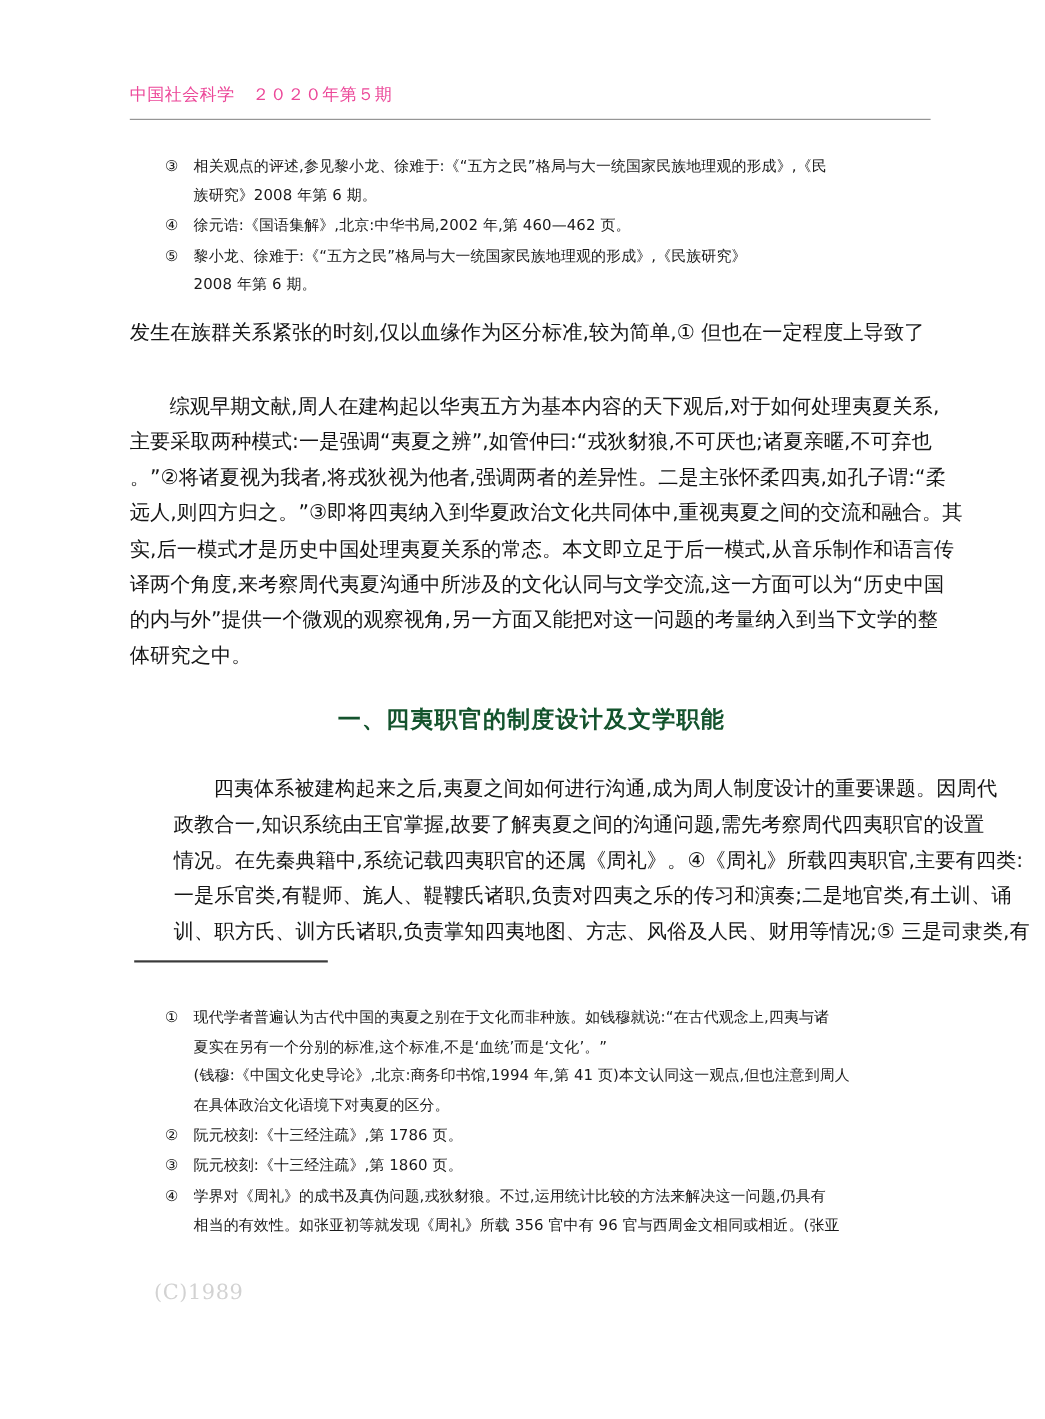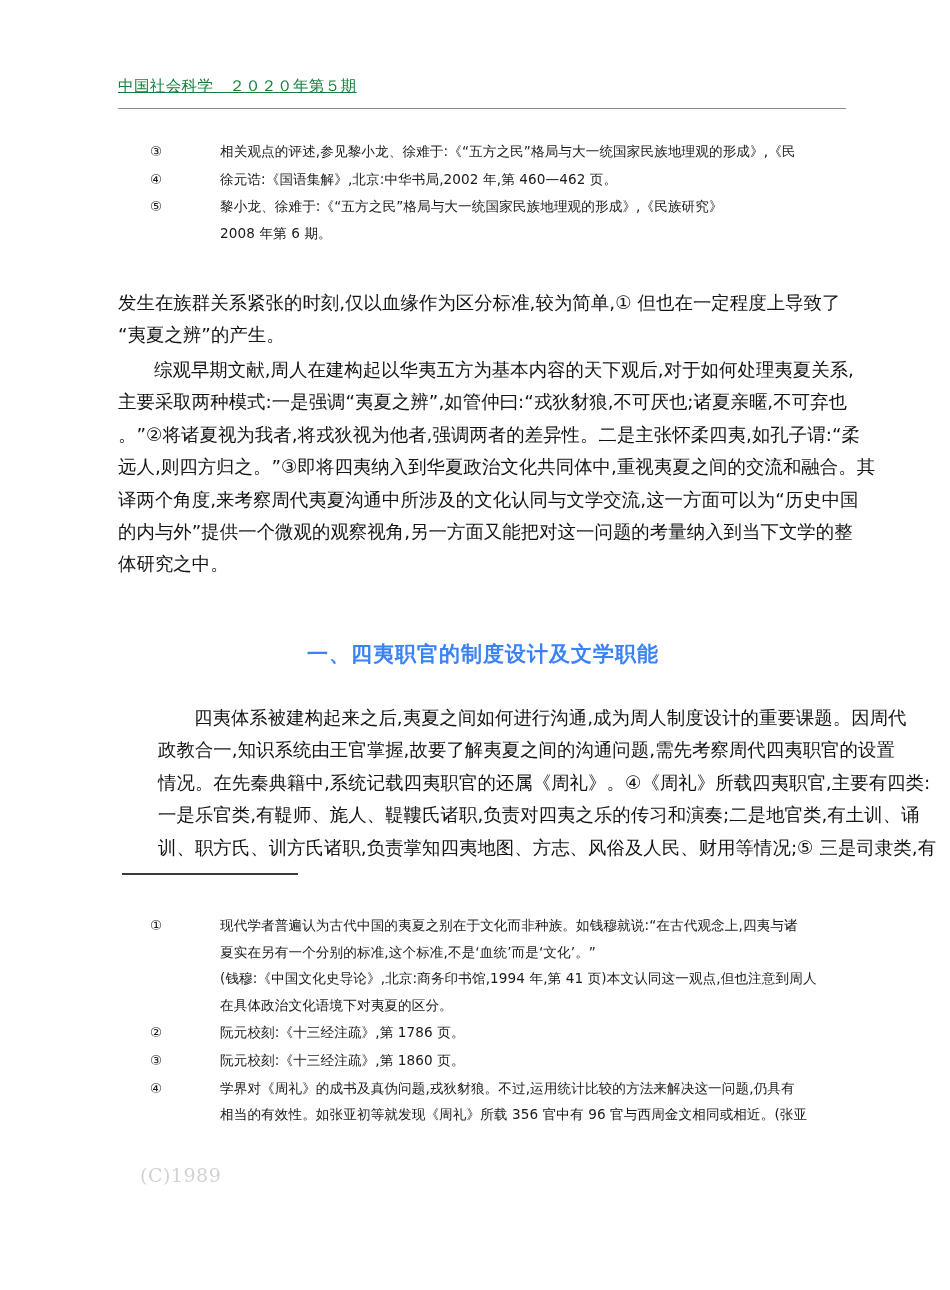--- a/index.html
+++ b/index.html
@@ -26,24 +26,23 @@
   
   .runhead {
     position: absolute;
     left: 118px;
     top: 76px;
     width: 728px;
   }
   .runhead-text {
     font-size: 15.5px;
     letter-spacing: 0.4px;
-    color: #15803d;
+    color: #ec4899;
     white-space: pre;
     line-height: 20px;
-    text-decoration: underline;
   }
   .runhead-rule {
     position: absolute;
     left: 118px;
     top: 108px;
     width: 728px;
     height: 1px;
     background: #8a8a8a;
   }
 
@@ -62,21 +61,20 @@
     flex: 0 0 46px;
     font-size: 13.5px;
     line-height: 26.5px;
     text-align: left;
     padding-left: 20px;
     box-sizing: border-box;
     color: #1a1a1a;
   }
   .fn-lines {
     flex: 1 1 auto;
-    margin-left: 44px;
   }
   .fn-line {
     font-size: 13.6px;
     line-height: 26.5px;
     color: #1a1a1a;
     letter-spacing: 0.1px;
     white-space: pre-wrap;
   }
 
   
@@ -104,21 +102,21 @@
   
   .section-heading {
     position: absolute;
     left: 118px;
     top: 639px;
     width: 730px;
     text-align: center;
     font-size: 21px;
     font-weight: bold;
     letter-spacing: 1px;
-    color: #3b82f6;
+    color: #14532d;
     line-height: 30px;
   }
 
   
   .fn-sep {
     position: absolute;
     left: 122px;
     top: 873px;
     width: 176px;
     height: 1.5px;
@@ -153,20 +151,21 @@
     <div class="runhead-text">中国社会科学　２０２０年第５期</div>
   </div>
   <div class="runhead-rule"></div>
 
   <div class="fnblock" id="fn-top">
 
     <div class="fn-item">
       <div class="fn-marker">③</div>
       <div class="fn-lines">
         <div class="fn-line">相关观点的评述,参见黎小龙、徐难于:《“五方之民”格局与大一统国家民族地理观的形成》,《民</div>
+        <div class="fn-line">族研究》2008 年第 6 期。</div>
       </div>
     </div>
 
     <div class="fn-item">
       <div class="fn-marker">④</div>
       <div class="fn-lines">
         <div class="fn-line">徐元诰:《国语集解》,北京:中华书局,2002 年,第 460—462 页。</div>
       </div>
     </div>
 
@@ -175,28 +174,28 @@
       <div class="fn-lines">
         <div class="fn-line">黎小龙、徐难于:《“五方之民”格局与大一统国家民族地理观的形成》,《民族研究》</div>
         <div class="fn-line">2008 年第 6 期。</div>
       </div>
     </div>
 
   </div>
 
   <div class="bodytext" id="body-1">
     <div class="bodyline">发生在族群关系紧张的时刻,仅以血缘作为区分标准,较为简单,① 但也在一定程度上导致了</div>
-    <div class="bodyline">“夷夏之辨”的产生。</div>
   </div>
 
   <div class="bodytext" id="body-2">
     <div class="bodyline indent">综观早期文献,周人在建构起以华夷五方为基本内容的天下观后,对于如何处理夷夏关系,</div>
     <div class="bodyline">主要采取两种模式:一是强调“夷夏之辨”,如管仲曰:“戎狄豺狼,不可厌也;诸夏亲暱,不可弃也</div>
     <div class="bodyline">。”②将诸夏视为我者,将戎狄视为他者,强调两者的差异性。二是主张怀柔四夷,如孔子谓:“柔</div>
     <div class="bodyline">远人,则四方归之。”③即将四夷纳入到华夏政治文化共同体中,重视夷夏之间的交流和融合。其</div>
+    <div class="bodyline">实,后一模式才是历史中国处理夷夏关系的常态。本文即立足于后一模式,从音乐制作和语言传</div>
     <div class="bodyline">译两个角度,来考察周代夷夏沟通中所涉及的文化认同与文学交流,这一方面可以为“历史中国</div>
     <div class="bodyline">的内与外”提供一个微观的观察视角,另一方面又能把对这一问题的考量纳入到当下文学的整</div>
     <div class="bodyline">体研究之中。</div>
   </div>
 
   <div class="section-heading">一、四夷职官的制度设计及文学职能</div>
 
   <div class="bodytext" id="body-3">
     <div class="bodyline indent">四夷体系被建构起来之后,夷夏之间如何进行沟通,成为周人制度设计的重要课题。因周代</div>
     <div class="bodyline">政教合一,知识系统由王官掌握,故要了解夷夏之间的沟通问题,需先考察周代四夷职官的设置</div>

